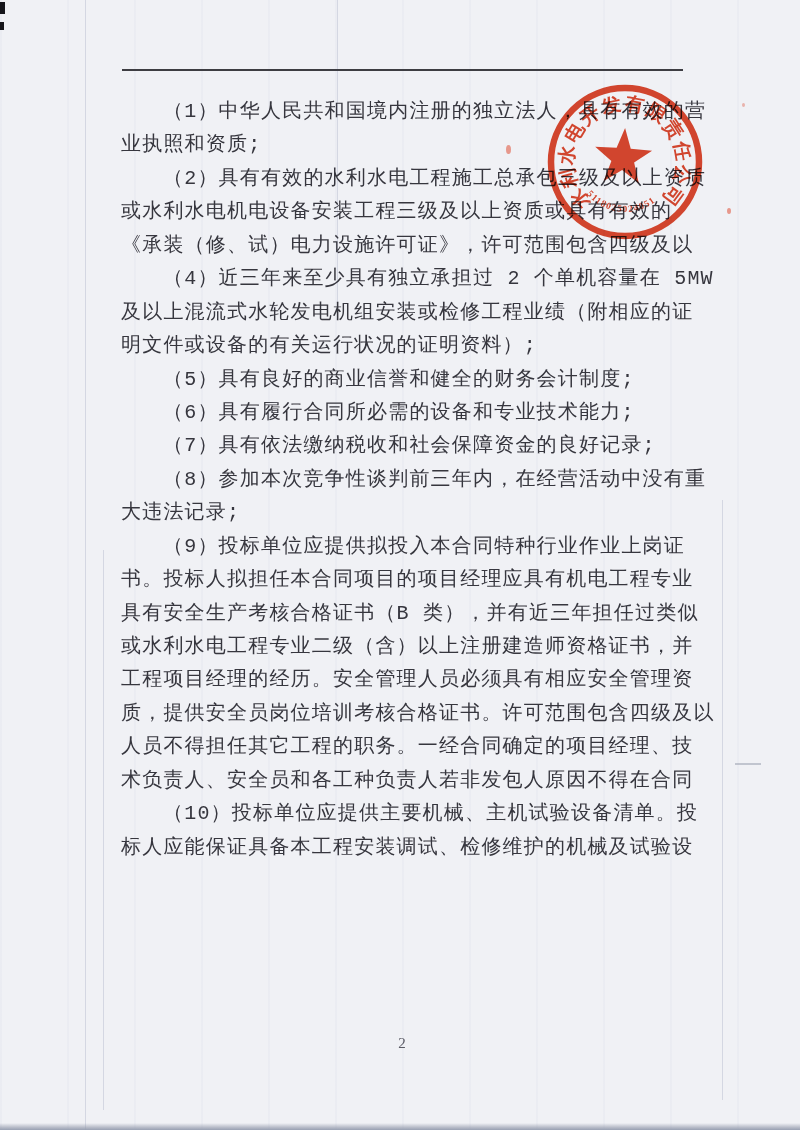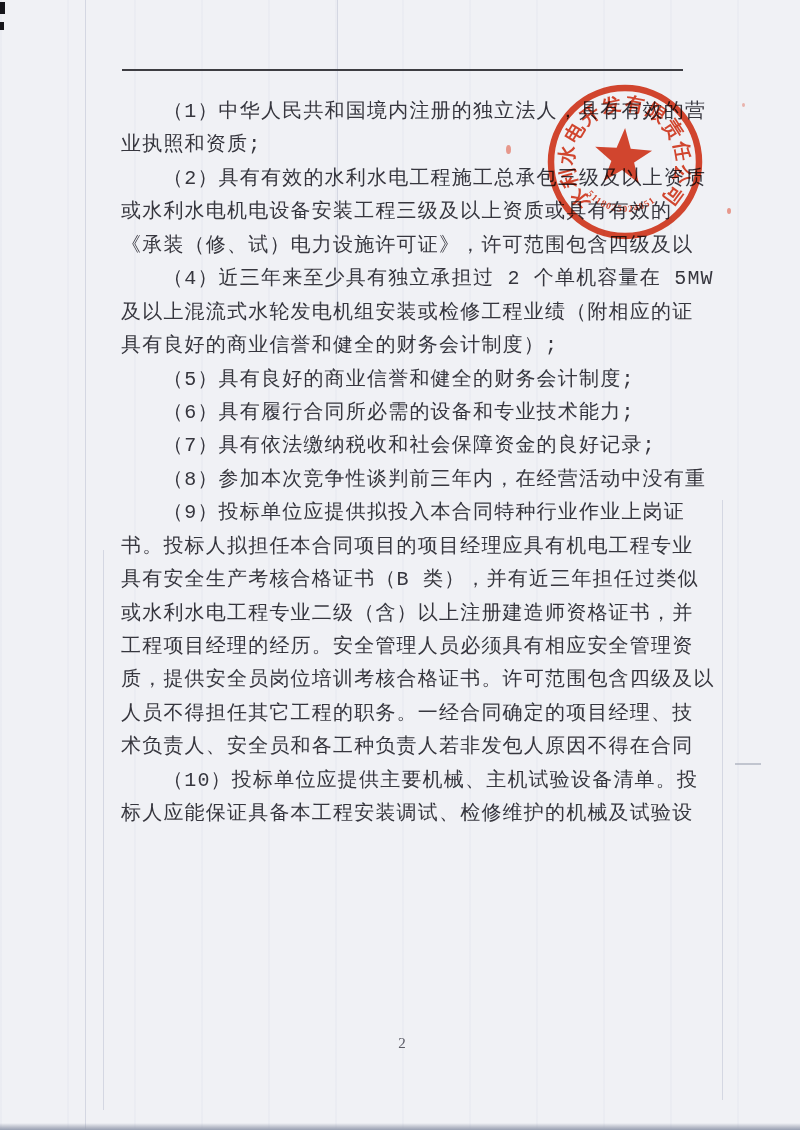--- a/index.html
+++ b/index.html
@@ -72,25 +72,26 @@
   <div class="header-rule"></div>
 
   <div class="content">
       <div class="line indent">（1）中华人民共和国境内注册的独立法人，具有有效的营</div>
       <div class="line">业执照和资质;</div>
       <div class="line indent">（2）具有有效的水利水电工程施工总承包三级及以上资质</div>
       <div class="line">或水利水电机电设备安装工程三级及以上资质或具有有效的</div>
       <div class="line">《承装（修、试）电力设施许可证》，许可范围包含四级及以</div>
       <div class="line indent">（4）近三年来至少具有独立承担过 2 个单机容量在 5MW</div>
       <div class="line">及以上混流式水轮发电机组安装或检修工程业绩（附相应的证</div>
-      <div class="line">具有良好的商业信誉和健全的财务会计制度）;</div>
+      <div class="line">明文件或设备的有关运行状况的证明资料）;</div>
       <div class="line indent">（5）具有良好的商业信誉和健全的财务会计制度;</div>
       <div class="line indent">（6）具有履行合同所必需的设备和专业技术能力;</div>
       <div class="line indent">（7）具有依法缴纳税收和社会保障资金的良好记录;</div>
       <div class="line indent">（8）参加本次竞争性谈判前三年内，在经营活动中没有重</div>
+      <div class="line">大违法记录;</div>
       <div class="line indent">（9）投标单位应提供拟投入本合同特种行业作业上岗证</div>
       <div class="line">书。投标人拟担任本合同项目的项目经理应具有机电工程专业</div>
       <div class="line">具有安全生产考核合格证书（B 类），并有近三年担任过类似</div>
       <div class="line">或水利水电工程专业二级（含）以上注册建造师资格证书，并</div>
       <div class="line">工程项目经理的经历。安全管理人员必须具有相应安全管理资</div>
       <div class="line">质，提供安全员岗位培训考核合格证书。许可范围包含四级及以</div>
       <div class="line">人员不得担任其它工程的职务。一经合同确定的项目经理、技</div>
       <div class="line">术负责人、安全员和各工种负责人若非发包人原因不得在合同</div>
       <div class="line indent">（10）投标单位应提供主要机械、主机试验设备清单。投</div>
       <div class="line">标人应能保证具备本工程安装调试、检修维护的机械及试验设</div>

